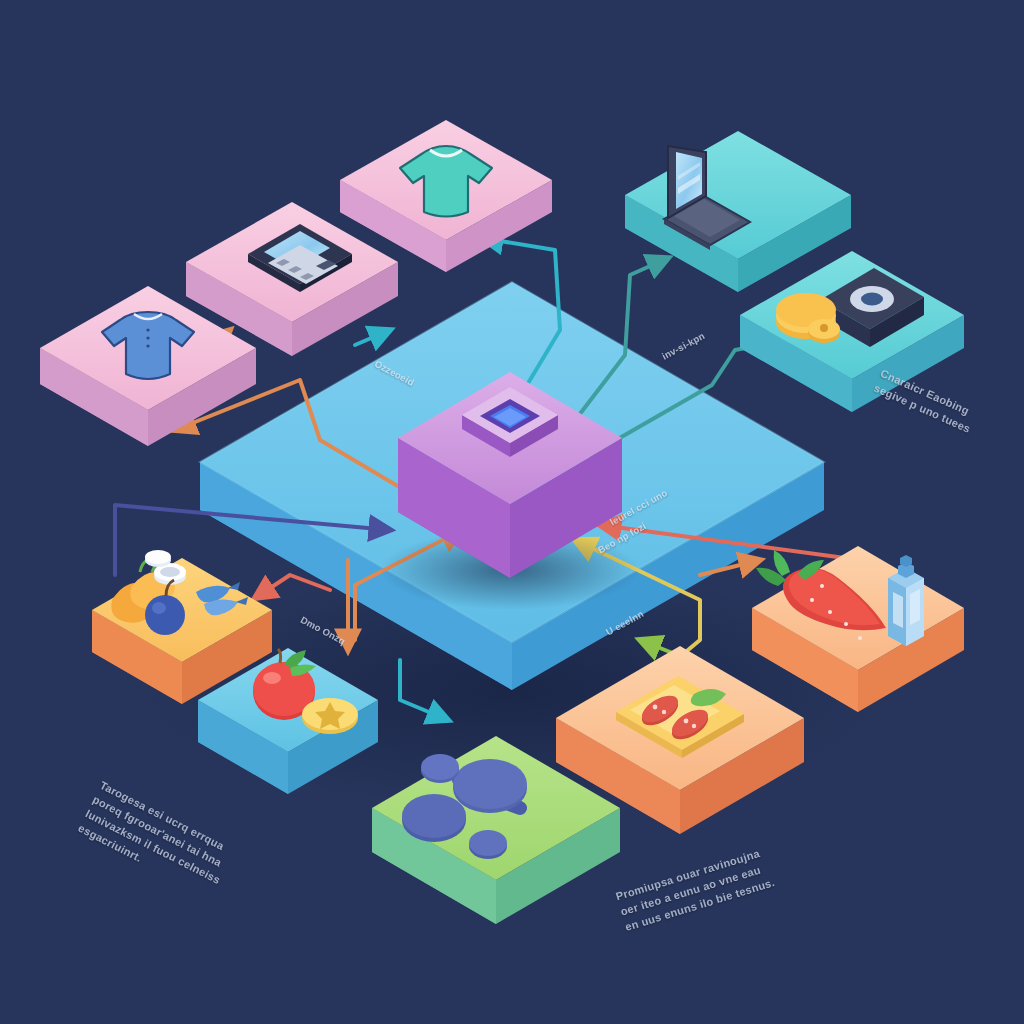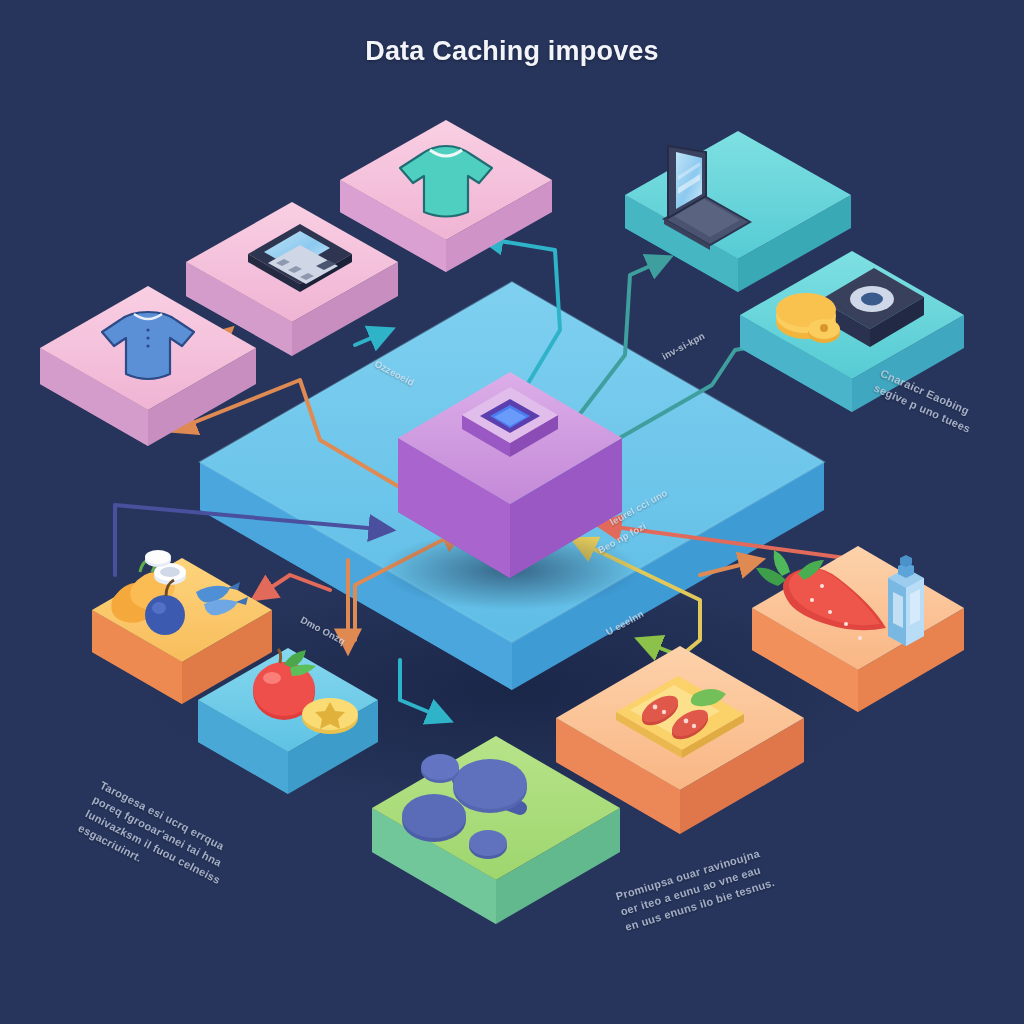--- a/index.html
+++ b/index.html
@@ -361,21 +361,20 @@
         <path d="M888,578 L906,588 L906,646 L888,636 Z" fill="#7ab8e4"></path>
         <path d="M906,588 L924,578 L924,636 L906,646 Z" fill="#b9ddf7"></path>
         <path d="M898,566 L906,562 L914,566 L914,574 L906,578 L898,574 Z" fill="#5ba3d8"></path>
         <path d="M900,558 L906,555 L912,558 L912,564 L906,567 L900,564 Z" fill="#4a92c9"></path>
         <path d="M893,592 L903,597 L903,628 L893,623 Z" fill="#ffffff" fill-opacity=".55"></path>
         <path d="M910,594 L920,589 L920,620 L910,625 Z" fill="#ffffff" fill-opacity=".4"></path>
       </g>
     </g>
   </svg>
 
-  <div class="title">Data Caching impoves</div>
 
   <div class="gib" style="left:884px;top:366px;width:150px;transform:rotate(24deg);transform-origin:left top;">Cnaraicr Eaobing
 segive p uno tuees</div>
 
   <div class="gib" style="left:104px;top:778px;width:250px;transform:rotate(27deg);transform-origin:left top;">Tarogesa esi ucrq errqua
 poreq fgrooar'anei  tai hna
 lunivazksm il  fuou  celneiss
 esgacriuinrt.</div>
 
   <div class="gib" style="left:614px;top:890px;width:260px;transform:rotate(-17deg);transform-origin:left top;">Promiupsa  ouar ravinoujna

